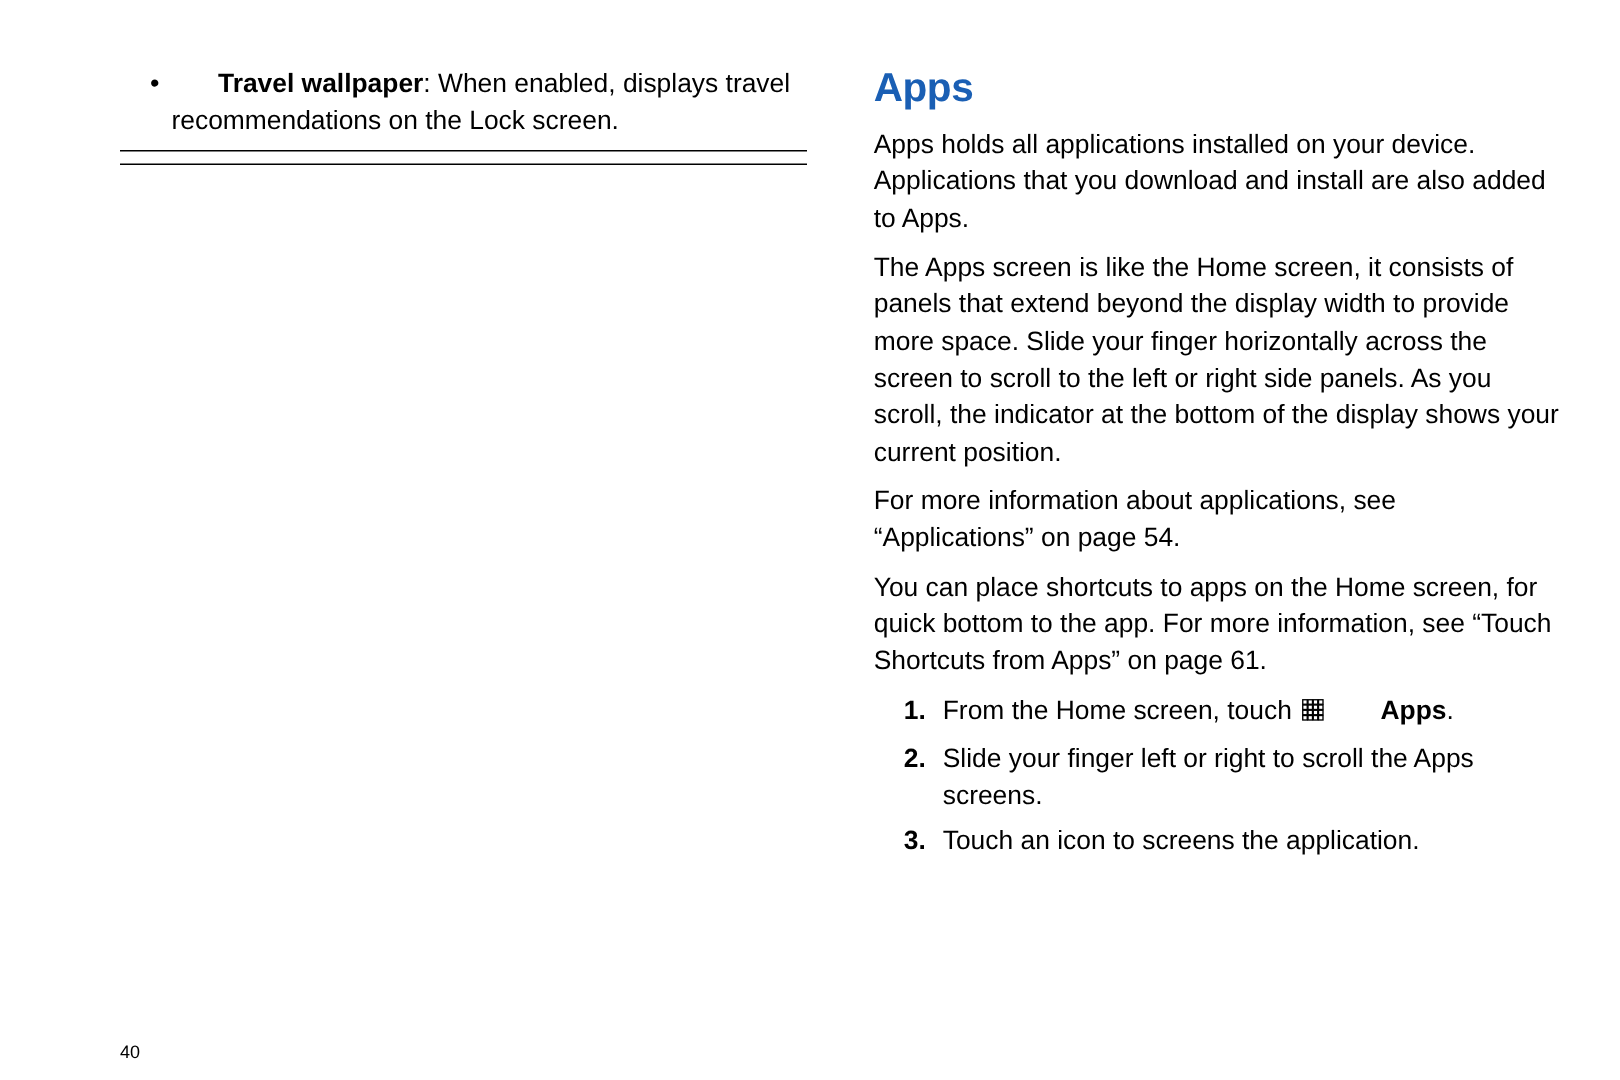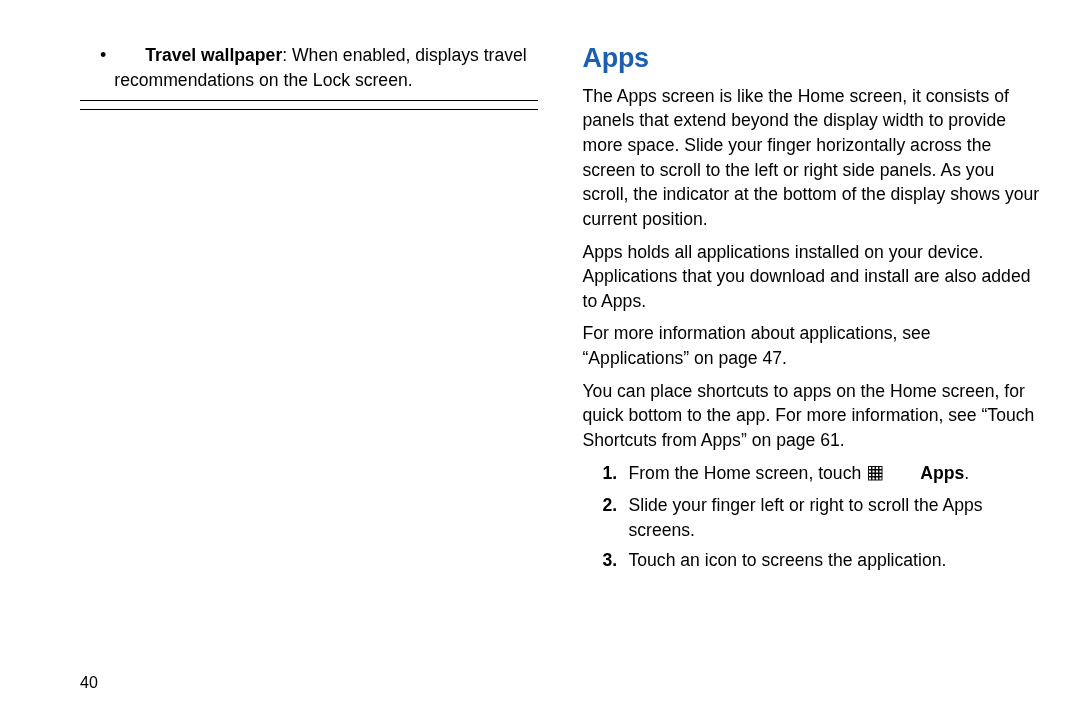--- a/index.html
+++ b/index.html
@@ -51,22 +51,22 @@
     .para { margin-bottom: 8px; }
     .italic-ref { }
     .ol-steps { list-style: none; margin-left: 20px; margin-top: 6px; }
     .ol-steps li { display: flex; margin-bottom: 6px; align-items: flex-start; }
     .ol-steps .num { font-weight: bold; margin-right: 8px; min-width: 18px; }
     .ol-steps .step-text { flex: 1; }
     .bold { font-weight: bold; margin-left: 31px; }
     .page-num {
       position: absolute;
       left: 80px;
-      bottom: 28px;
-      font-size: 16px;
+      bottom: 12px;
+      font-size: 12px;
       text-align: center;
     }
     .apps-grid-icon {
       display: inline-block;
       vertical-align: -2px;
       margin: 0 2px;
     }
   </style>
 </head>
 <body>
@@ -79,24 +79,24 @@
       <span class="text">
         <span class="bold">Travel wallpaper</span><span>: When enabled, displays travel recommendations on the Lock screen.</span>
       </span>
     </div>
     <hr class="rule">
     <hr class="rule">
   </div>
 
   <div class="col right-col">
     <div class="heading">Apps</div>
+    <p class="para">Apps holds all applications installed on your device. Applications that you download and install are also added to Apps.</p>
     <p class="para">The Apps screen is like the Home screen, it consists of panels that extend beyond the display width to provide more space. Slide your finger horizontally across the screen to scroll to the left or right side panels. As you scroll, the indicator at the bottom of the display shows your current position.</p>
-    <p class="para">Apps holds all applications installed on your device. Applications that you download and install are also added to Apps.</p>
     <p class="para">
-      <span>For more information about applications, see </span><span class="italic-ref">“Applications”</span><span> on page 47.</span>
+      <span>For more information about applications, see </span><span class="italic-ref">“Applications”</span><span> on page 54.</span>
     </p>
     <p class="para">
       <span>You can place shortcuts to apps on the Home screen, for quick bottom to the app. For more information, see </span><span class="italic-ref">“Touch Shortcuts from Apps”</span><span> on page 61.</span>
     </p>
     <ol class="ol-steps">
       <li>
         <span class="num">1.</span>
         <span class="step-text">
           <span>From the Home screen, touch </span><span class="apps-grid-icon"><svg width="15" height="15" viewBox="0 0 15 15">
                 <g fill="none" stroke="#000" stroke-width="0.9">

